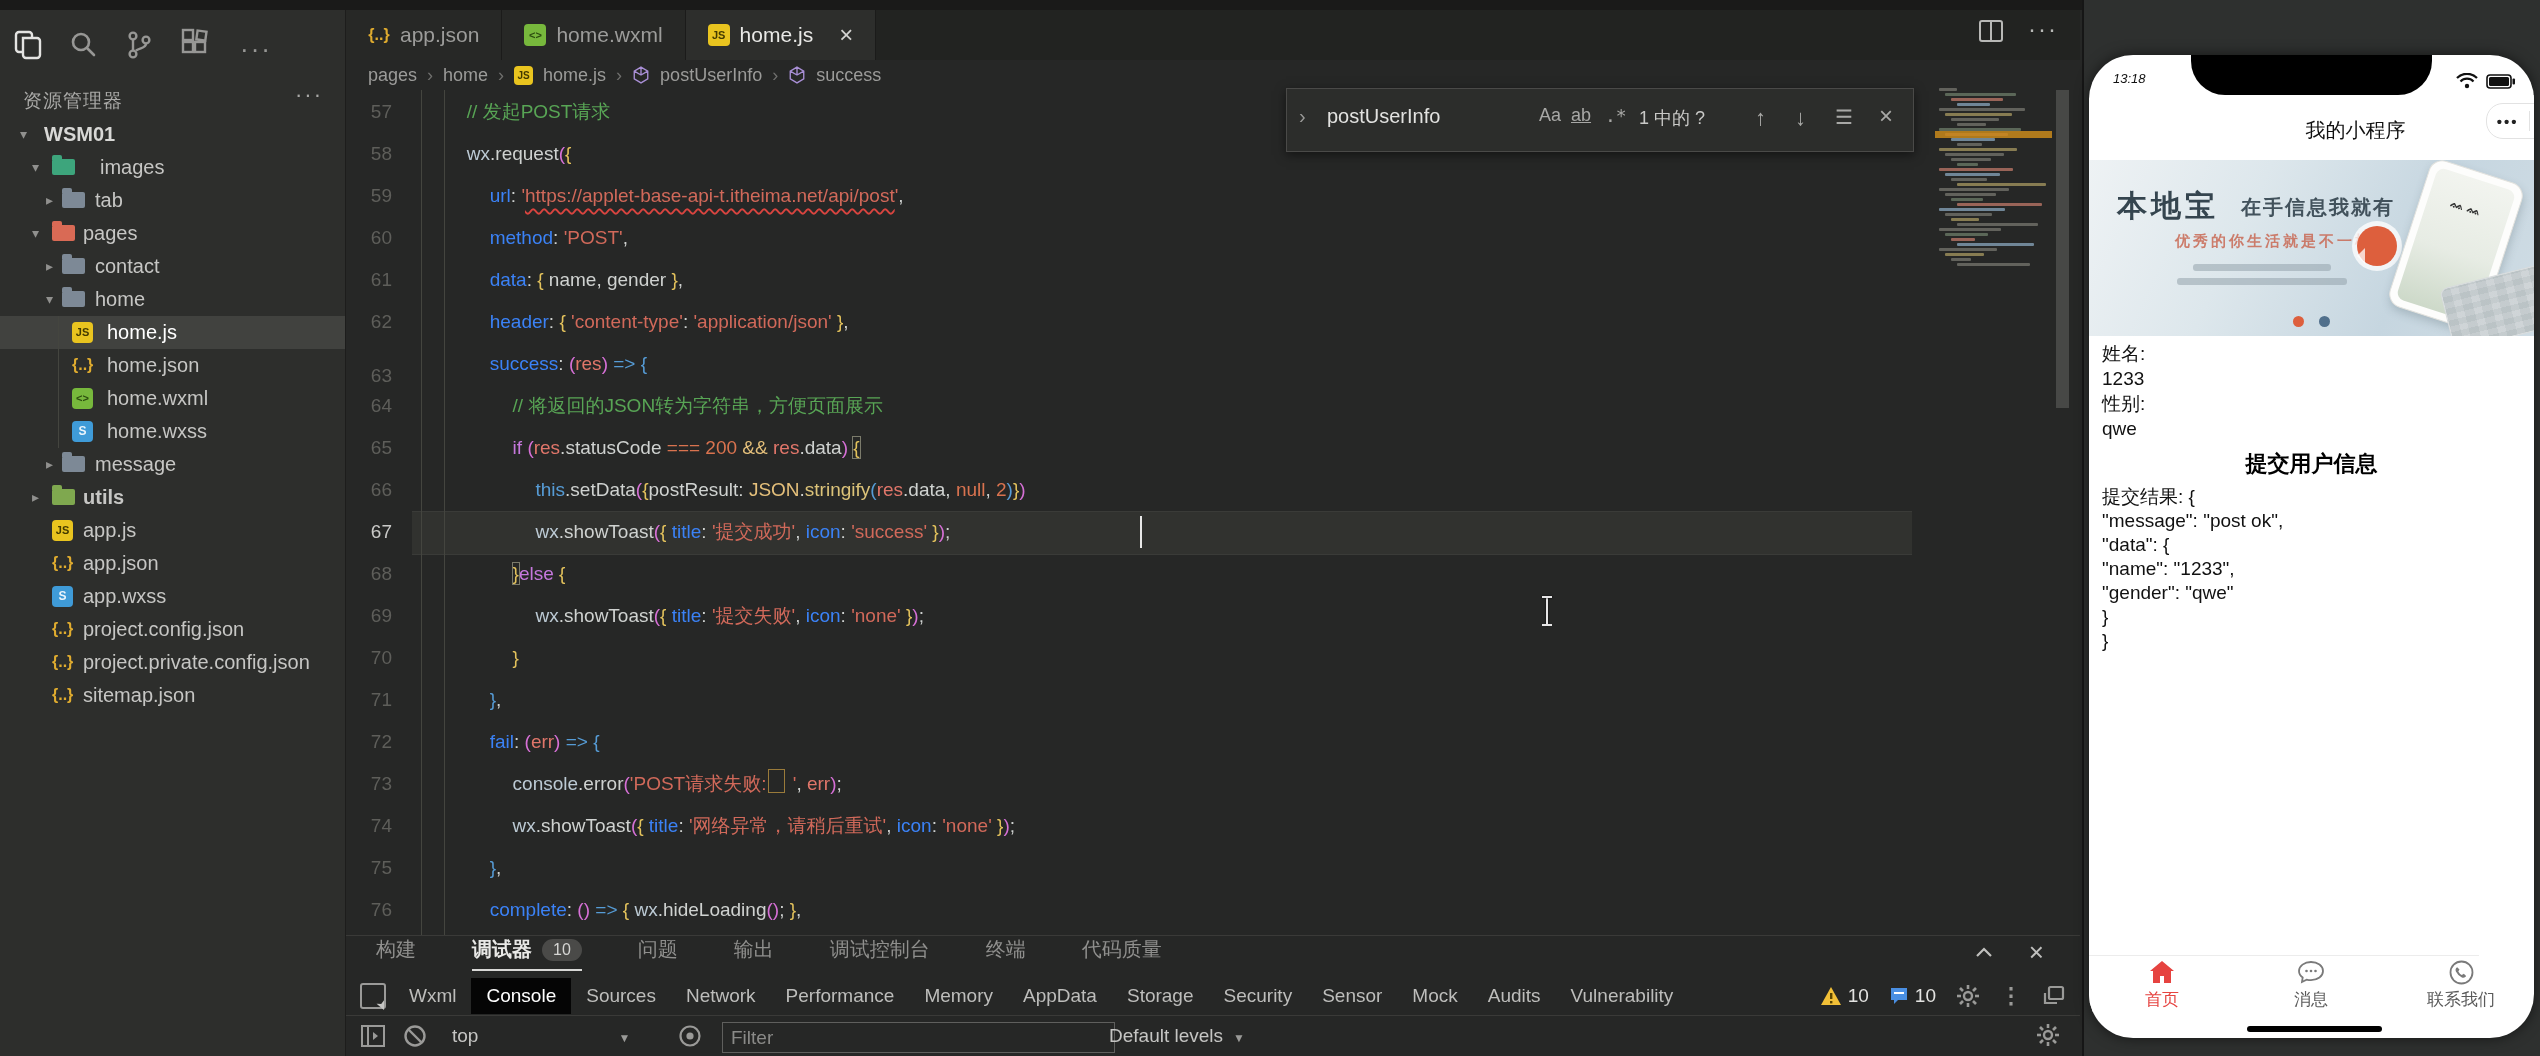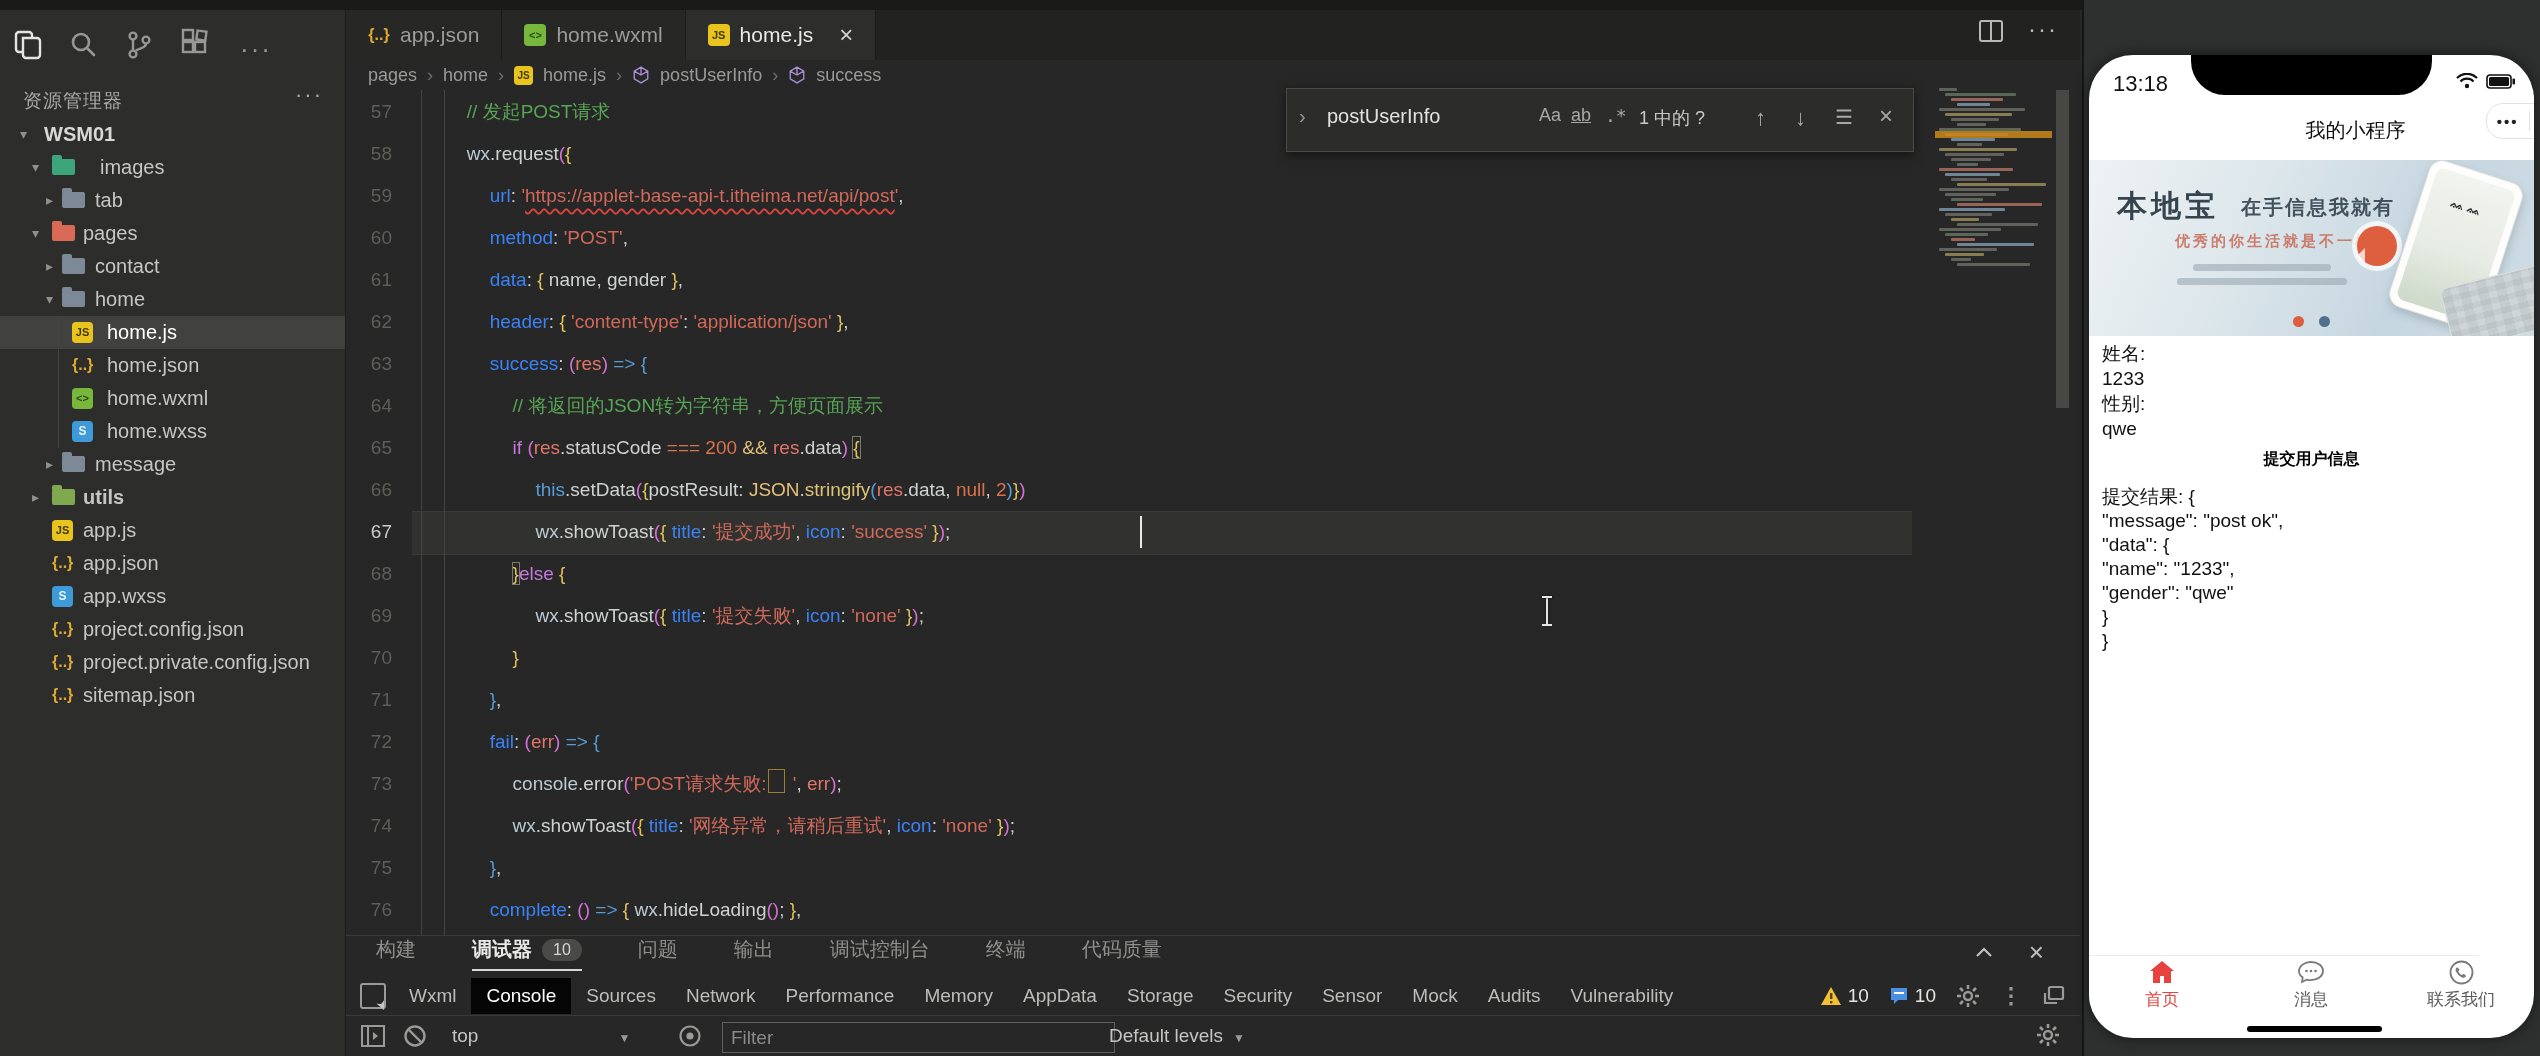--- a/index.html
+++ b/index.html
@@ -102,21 +102,21 @@
              color:#c5c5c3;font-size:19px;padding:0 8px;font-family:"Liberation Sans",sans-serif;}
   #filterbox::placeholder{color:#8a8a88;}
   .ddl{position:absolute;top:9px;font-size:19px;color:#c5c5c3;}
   .ddarrow{font-size:12px;color:#9a9a98;margin-left:10px;}
 
   
   #sim{position:absolute;left:2082px;top:0;width:458px;height:1056px;background:#2e302f;border-left:2px solid #161616;box-sizing:border-box;}
   #phone{position:absolute;left:5px;top:55px;width:445px;height:983px;background:#fff;border-radius:44px;
          box-shadow:0 0 14px rgba(0,0,0,.55);overflow:hidden;}
   #notch{position:absolute;left:102px;top:0;width:241px;height:40px;background:#000;border-radius:0 0 34px 34px;}
-  #ptime{position:absolute;left:24px;top:16px;font-size:22px;color:#111;}
+  #ptime{position:absolute;left:24px;top:16px;font-size:13px;color:#111;font-style:italic;}
   #pstat{position:absolute;right:18px;top:18px;display:flex;gap:8px;align-items:center;}
   #pnav{position:absolute;left:0;top:40px;width:445px;height:64px;background:#fff;margin-left:44px;}
   #pnavtitle{position:absolute;left:0;top:22px;width:445px;text-align:center;font-size:20px;color:#111;}
   #capsule{position:absolute;left:353px;top:8px;width:84px;height:34px;border:1px solid #e2e2e2;border-radius:17px;
            display:flex;align-items:center;background:#fff;}
   #capsule .dots{flex:1;text-align:center;color:#222;font-size:15px;letter-spacing:2px;font-weight:bold;}
   #capsule .divline{width:1px;height:20px;background:#e2e2e2;}
   #capsule .ring{flex:1;display:flex;justify-content:center;}
   #capsule .ring i{width:14px;height:14px;border:2px solid #222;border-radius:50%;position:relative;}
   #capsule .ring i:after{content:"";position:absolute;left:3px;top:3px;width:4px;height:4px;background:#222;border-radius:50%;}
@@ -133,21 +133,21 @@
           border-radius:14px;transform:rotate(18deg);box-shadow:2px 4px 8px rgba(70,90,100,.25);}
   #bphone i{position:absolute;left:7px;top:7px;right:7px;bottom:7px;border-radius:8px;
             background:linear-gradient(180deg,#f2f4ef 0%,#e7ece4 55%,#cdd9c9 100%);}
   #bphone b{position:absolute;left:30px;top:30px;color:#333;font-size:12px;}
   #blap{position:absolute;left:356px;top:112px;width:132px;height:62px;background:#eef0f1;border:1px solid #d7dbdc;border-radius:8px;
         transform:rotate(-14deg);background-image:repeating-linear-gradient(0deg,#e2e6e7 0 6px,#eef0f1 6px 12px),
         repeating-linear-gradient(90deg,#e2e6e7 0 10px,#eef0f1 10px 18px);background-blend-mode:multiply;}
   .bdot{position:absolute;top:156px;width:11px;height:11px;border-radius:50%;}
 
   #pform{position:absolute;left:13px;top:286px;font-size:19px;color:#111;line-height:25px;white-space:pre-line;}
-  #pbtn{position:absolute;left:0;top:394px;width:445px;text-align:center;font-size:16px;font-weight:bold;color:#000;}
+  #pbtn{position:absolute;left:0;top:394px;width:445px;text-align:center;font-size:22px;font-weight:bold;color:#000;}
   #presult{position:absolute;left:13px;top:430px;font-size:19px;color:#111;line-height:24px;white-space:pre-line;}
 
   #ptabbar{position:absolute;left:0;top:900px;width:390px;height:56px;border-top:1px solid #ececec;background:#fff;}
   .ptab{position:absolute;top:4px;width:120px;text-align:center;}
   .ptab .ticon{height:26px;line-height:26px;}
   .ptab .tlabel{font-size:17px;color:#5a5a5a;margin-top:2px;}
   .ptab.active .tlabel{color:#e64340;}
   #homebar{position:absolute;left:158px;top:971px;width:135px;height:6px;background:#000;border-radius:3px;}
 
   svg{display:block;}
@@ -328,21 +328,21 @@
       <div id="curline" style="top: 421px;"></div>
       <div class="guide" style="left:75px;top:0;height:845px"></div>
       <div class="guide" style="left:98px;top:0;height:845px"></div>
       <div id="gutter">
           <div class="gnum" style="top: 1px;">57</div>
           <div class="gnum" style="top: 43px;">58</div>
           <div class="gnum" style="top: 85px;">59</div>
           <div class="gnum" style="top: 127px;">60</div>
           <div class="gnum" style="top: 169px;">61</div>
           <div class="gnum" style="top: 211px;">62</div>
-          <div class="gnum" style="top: 253px;">63</div>
+          <div class="gnum" style="top: 265px;">63</div>
           <div class="gnum" style="top: 295px;">64</div>
           <div class="gnum" style="top: 337px;">65</div>
           <div class="gnum" style="top: 379px;">66</div>
           <div class="gnum cur" style="top: 421px;">67</div>
           <div class="gnum" style="top: 463px;">68</div>
           <div class="gnum" style="top: 505px;">69</div>
           <div class="gnum" style="top: 547px;">70</div>
           <div class="gnum" style="top: 589px;">71</div>
           <div class="gnum" style="top: 631px;">72</div>
           <div class="gnum" style="top: 673px;">73</div>

